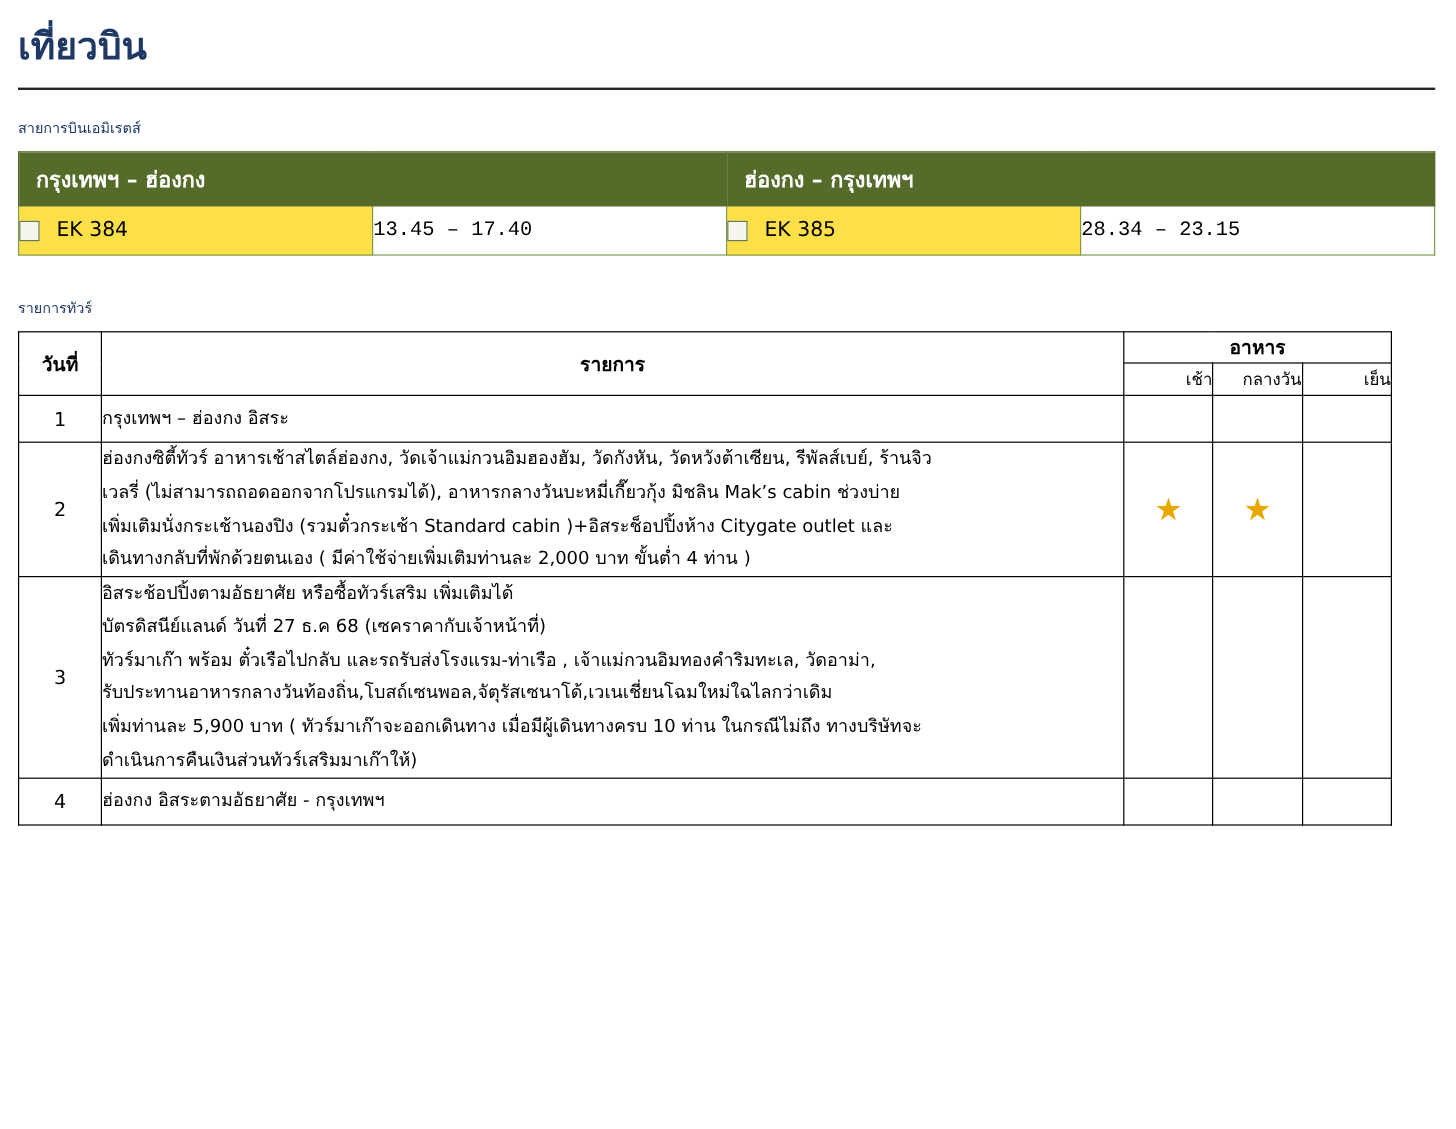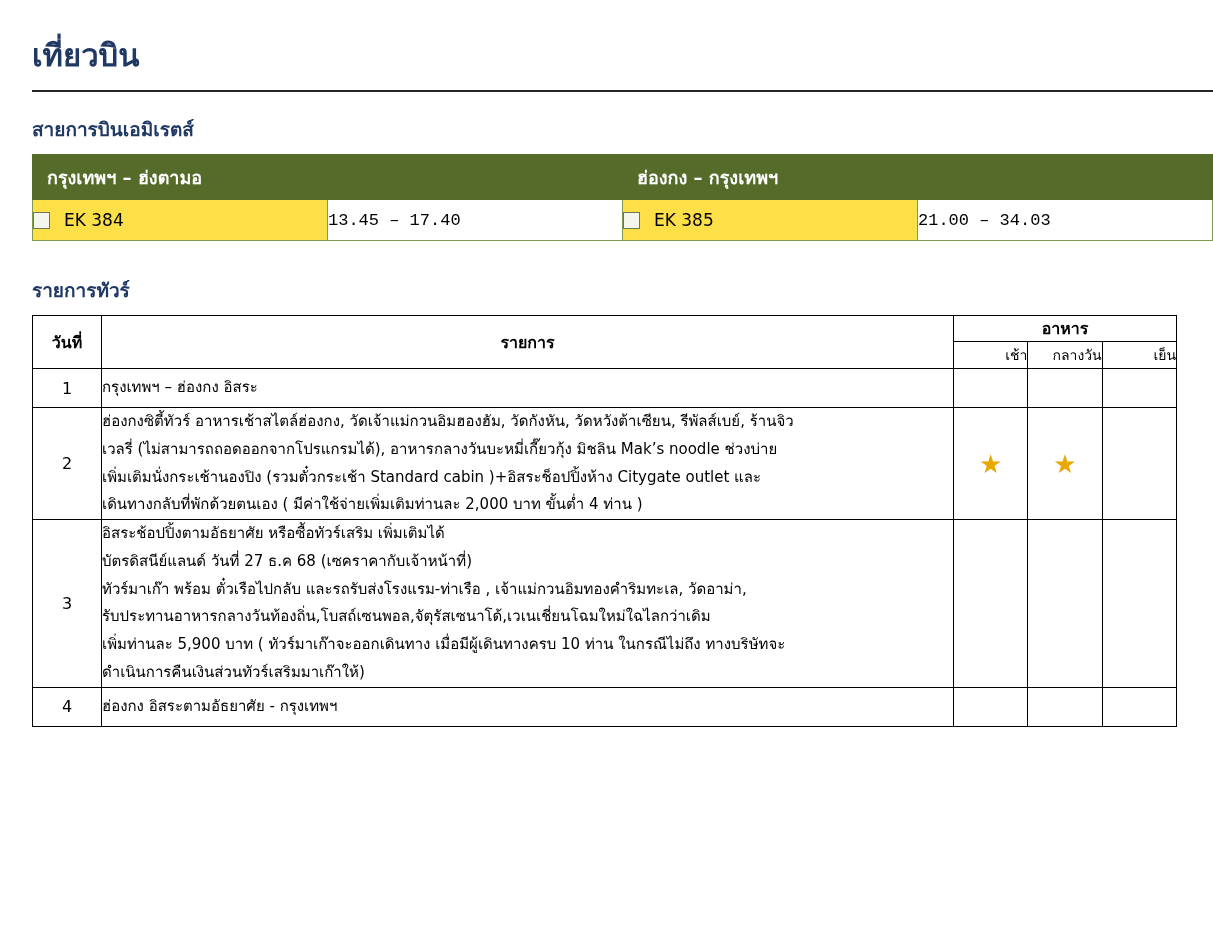--- a/index.html
+++ b/index.html
@@ -11,42 +11,42 @@
     width: 1213px;
     height: 941px;
     font-family: "DejaVu Sans", "Liberation Sans", sans-serif;
     color: #000000;
     overflow: hidden;
   }
   .page {
     position: relative;
     width: 1213px;
     height: 819px;
-    padding: 18px;
+    padding: 1px;
     box-sizing: border-box;
   }
   .content {
     padding: 8px 18px 0 14px;
   }
   h1.page-title {
     font-size: 31px;
     font-weight: bold;
     color: #1f3864;
     margin: 4px 0 10px 0;
     letter-spacing: 0px;
   }
   .title-rule {
     border: none;
     border-top: 2px solid #262626;
     margin: 0 0 22px 0;
     width: 1181px;
   }
   h2.section-heading {
-    font-size: 19px;
-    font-weight: bold;
+    font-size: 12px;
+    font-weight: normal;
     color: #1f3864;
     margin: 0 0 10px 0;
   }
   
   table.flight-table {
     border-collapse: collapse;
     width: 1181px;
     table-layout: fixed;
     margin-bottom: 34px;
   }
@@ -160,38 +160,38 @@
   <div class="content">
 
     <h1 class="page-title">เที่ยวบิน</h1>
     <hr class="title-rule">
 
     <h2 class="section-heading">สายการบินเอมิเรตส์</h2>
 
     <table class="flight-table">
       <tbody>
           <tr class="flight-head">
-        <td colspan="2">กรุงเทพฯ – ฮ่งตามอ</td>
+        <td colspan="2">กรุงเทพฯ – ฮ่องกง</td>
         <td colspan="2">ฮ่องกง – กรุงเทพฯ</td>
       </tr>
       <tr>
         <td class="flight-code" style="width:222px">
           <div class="code-wrap">
             <span class="checkbox"></span>
             <span>EK 384</span>
           </div>
         </td>
         <td class="flight-time" style="width:369px">13.45 – 17.40</td>
         <td class="flight-code" style="width:202px">
           <div class="code-wrap">
             <span class="checkbox"></span>
             <span>EK 385</span>
           </div>
         </td>
-        <td class="flight-time">21.00 – 34.03</td>
+        <td class="flight-time">28.34 – 23.15</td>
       </tr>
     </tbody>
       </table>
 
     <div class="tour-section">
       <h2 class="section-heading">รายการทัวร์</h2>
 
       <table class="tour-table">
         <tbody>
             <tr>
@@ -212,21 +212,21 @@
           </td>
           <td class="meal-cell"></td>
           <td class="meal-cell"></td>
           <td class="meal-cell"></td>
         </tr>
 
         <tr>
           <td class="day-cell">2</td>
           <td class="program-cell">
             <span class="pline">ฮ่องกงซิตี้ทัวร์ อาหารเช้าสไตล์ฮ่องกง, วัดเจ้าแม่กวนอิมฮองฮัม, วัดกังหัน, วัดหวังต้าเซียน, รีพัลส์เบย์, ร้านจิว</span>
-            <span class="pline">เวลรี่ (ไม่สามารถถอดออกจากโปรแกรมได้), อาหารกลางวันบะหมี่เกี๊ยวกุ้ง มิชลิน Mak’s noodle ช่วงบ่าย</span>
+            <span class="pline">เวลรี่ (ไม่สามารถถอดออกจากโปรแกรมได้), อาหารกลางวันบะหมี่เกี๊ยวกุ้ง มิชลิน Mak’s cabin ช่วงบ่าย</span>
             <span class="pline">เพิ่มเติมนั่งกระเช้านองปิง (รวมตั๋วกระเช้า Standard cabin )+อิสระช็อปปิ้งห้าง Citygate outlet และ</span>
             <span class="pline">เดินทางกลับที่พักด้วยตนเอง  ( มีค่าใช้จ่ายเพิ่มเติมท่านละ 2,000 บาท ขั้นต่ำ 4 ท่าน )</span>
           </td>
           <td class="meal-cell">★</td>
           <td class="meal-cell">★</td>
           <td class="meal-cell"></td>
         </tr>
 
         <tr>
           <td class="day-cell">3</td>

